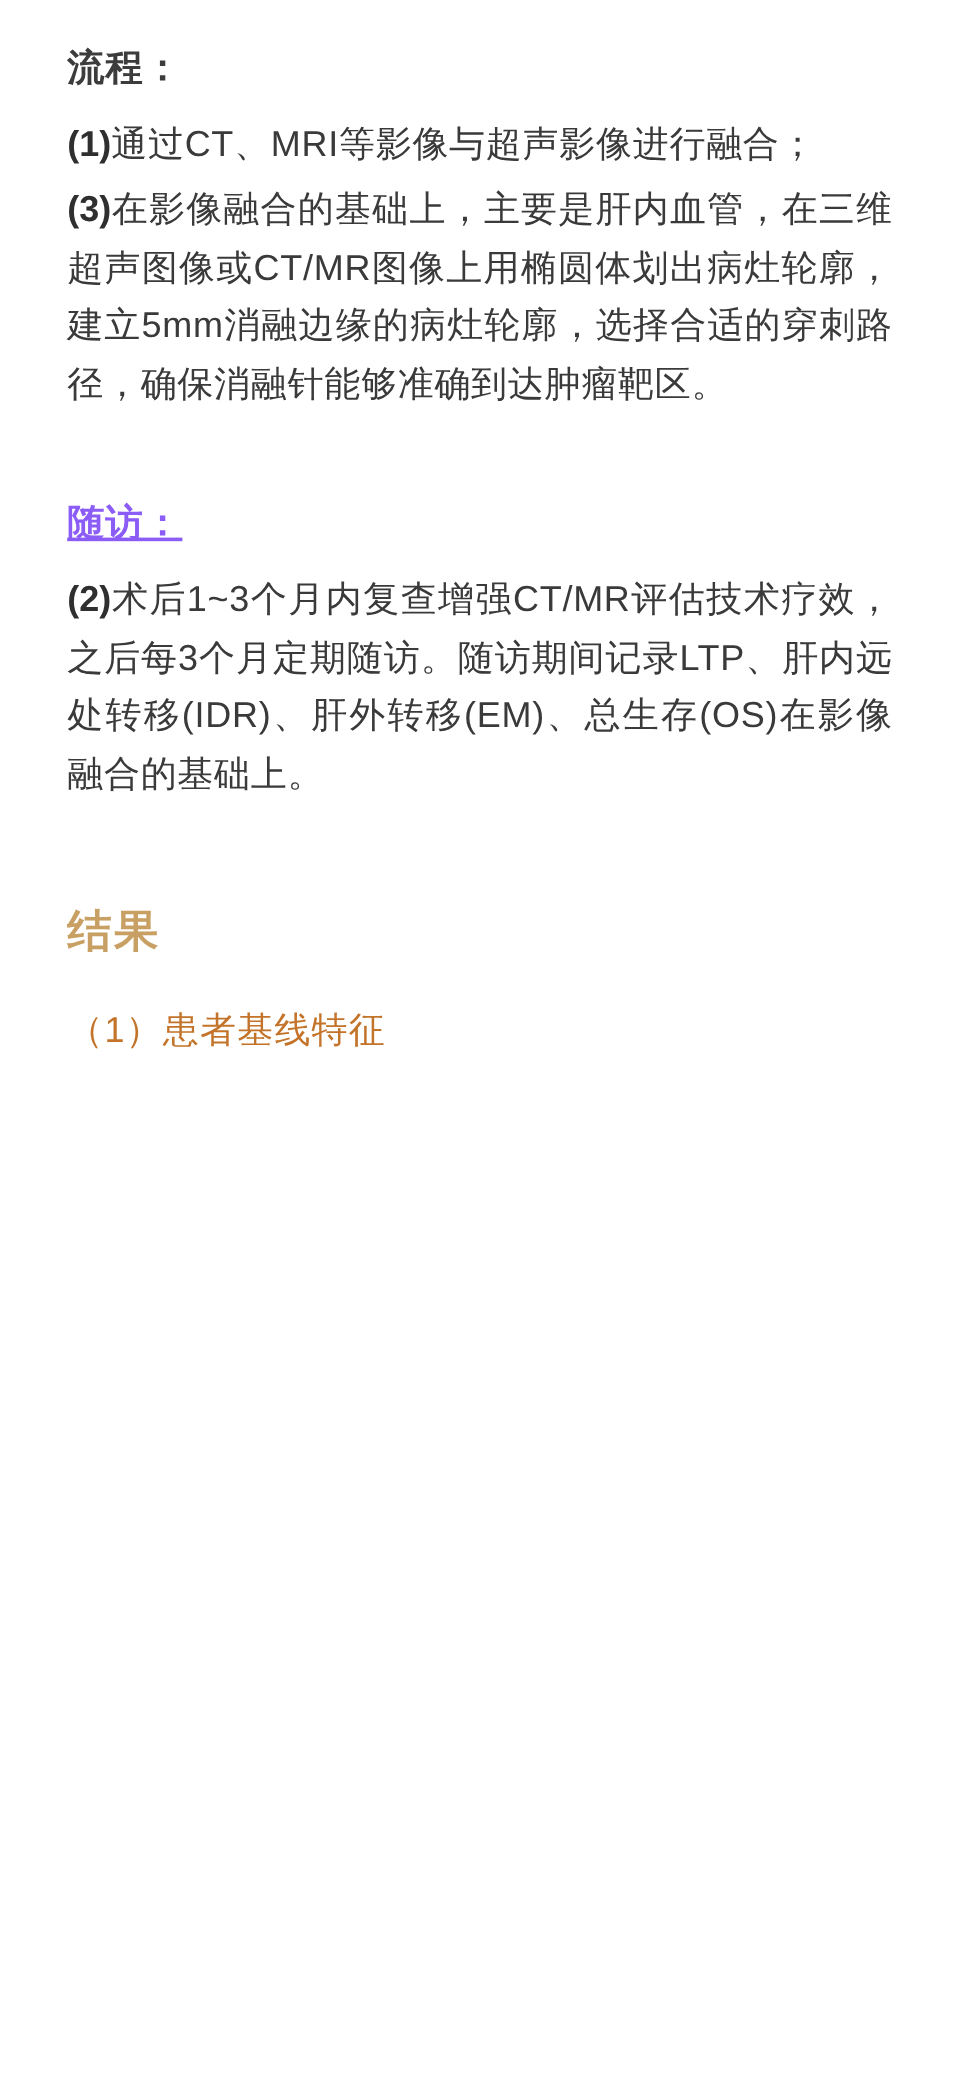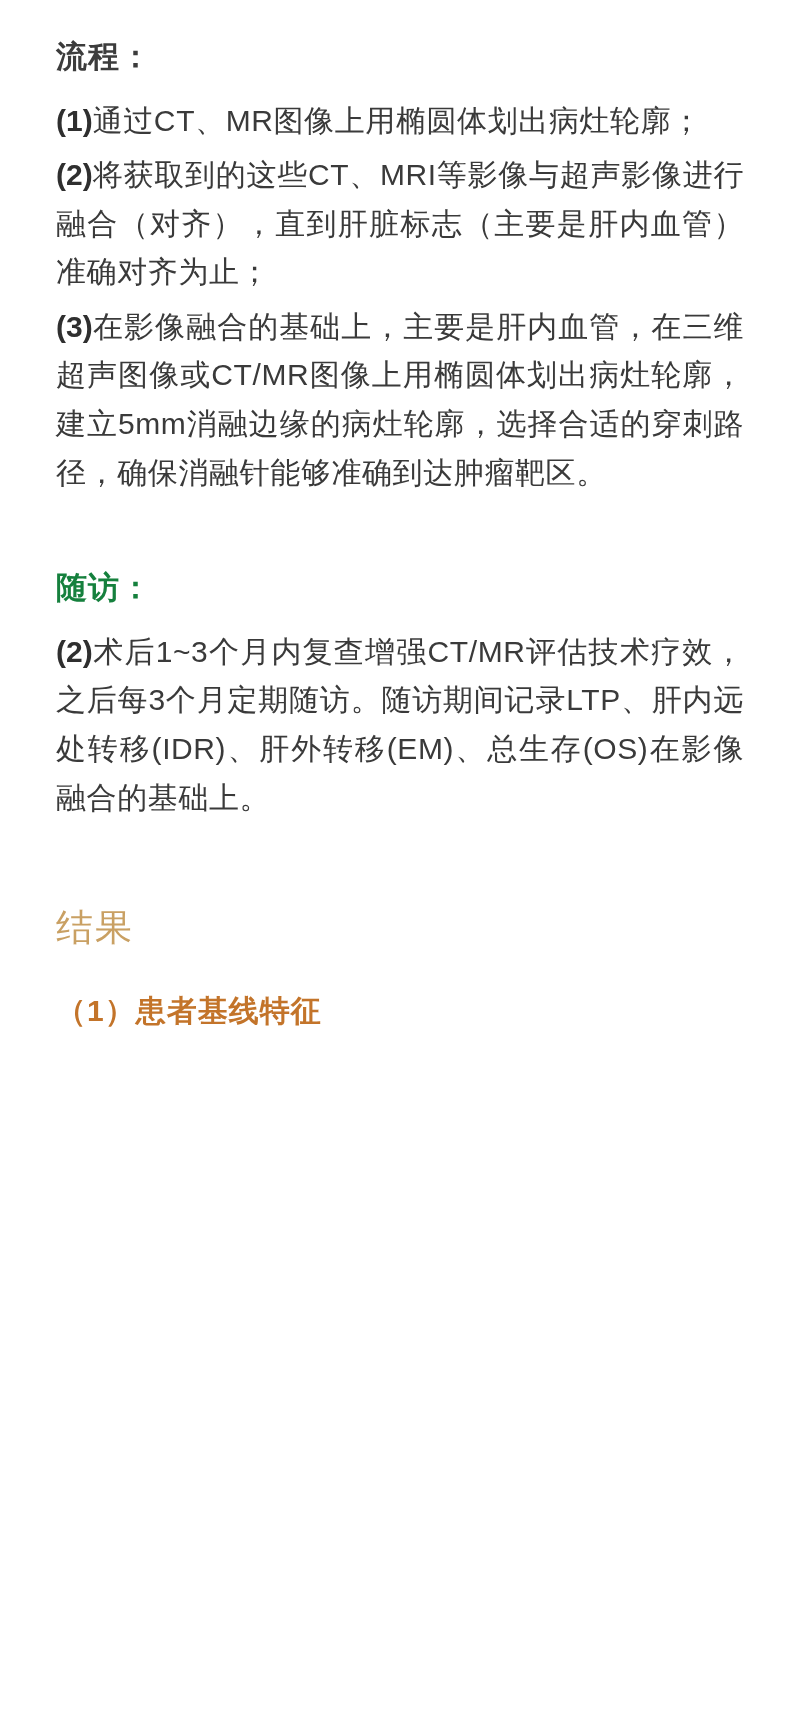--- a/index.html
+++ b/index.html
@@ -21,21 +21,22 @@
   }
   .section-heading {
     font-size: 31px;
     font-weight: bold;
     letter-spacing: 1px;
     color: #3c3c3c;
     margin: 0 0 16px 0;
     line-height: 1.5;
   }
   .section-heading.accent {
-    color: #15803d;
+    color: #8b5cf6;
+    text-decoration: underline;
   }
   .para {
     font-size: 30px;
     line-height: 1.62;
     letter-spacing: 0.6px;
     margin: 0 0 6px 0;
     color: #3a3a3a;
     text-align: justify;
     text-justify: inter-ideograph;
   }
@@ -45,49 +46,46 @@
     letter-spacing: 0;
   }
   .gap-lg {
     height: 62px;
   }
   .gap-xl {
     height: 74px;
   }
   .result-title {
     font-size: 37px;
-    font-weight: normal;
+    font-weight: bold;
     color: #c9a063;
     letter-spacing: 2px;
     margin: 0 0 34px 0;
     line-height: 1.4;
   }
   .subsection-title {
     font-size: 30px;
-    font-weight: bold;
+    font-weight: normal;
     color: #c3742a;
     letter-spacing: 1px;
     margin: 0 0 14px 0;
     line-height: 1.5;
   }
 </style>
 </head>
 <body>
 
 <div class="page">
 
   <h2 class="section-heading">流程：</h2>
 
   <p class="para">
-    <span class="num">(1)</span><span>通过CT、MR图像上用椭圆体划出病灶轮廓；</span>
+    <span class="num">(1)</span><span>通过CT、MRI等影像与超声影像进行融合；</span>
   </p>
 
-  <p class="para">
-    <span class="num">(2)</span><span>将获取到的这些CT、MRI等影像与超声影像进行融合（对齐），直到肝脏标志（主要是肝内血管）准确对齐为止；</span>
-  </p>
 
   <p class="para">
     <span class="num">(3)</span><span>在影像融合的基础上，主要是肝内血管，在三维超声图像或CT/MR图像上用椭圆体划出病灶轮廓，建立5mm消融边缘的病灶轮廓，选择合适的穿刺路径，确保消融针能够准确到达肿瘤靶区。</span>
   </p>
 
   <div class="gap-lg"></div>
 
   <h2 class="section-heading accent">随访：</h2>
 
 

